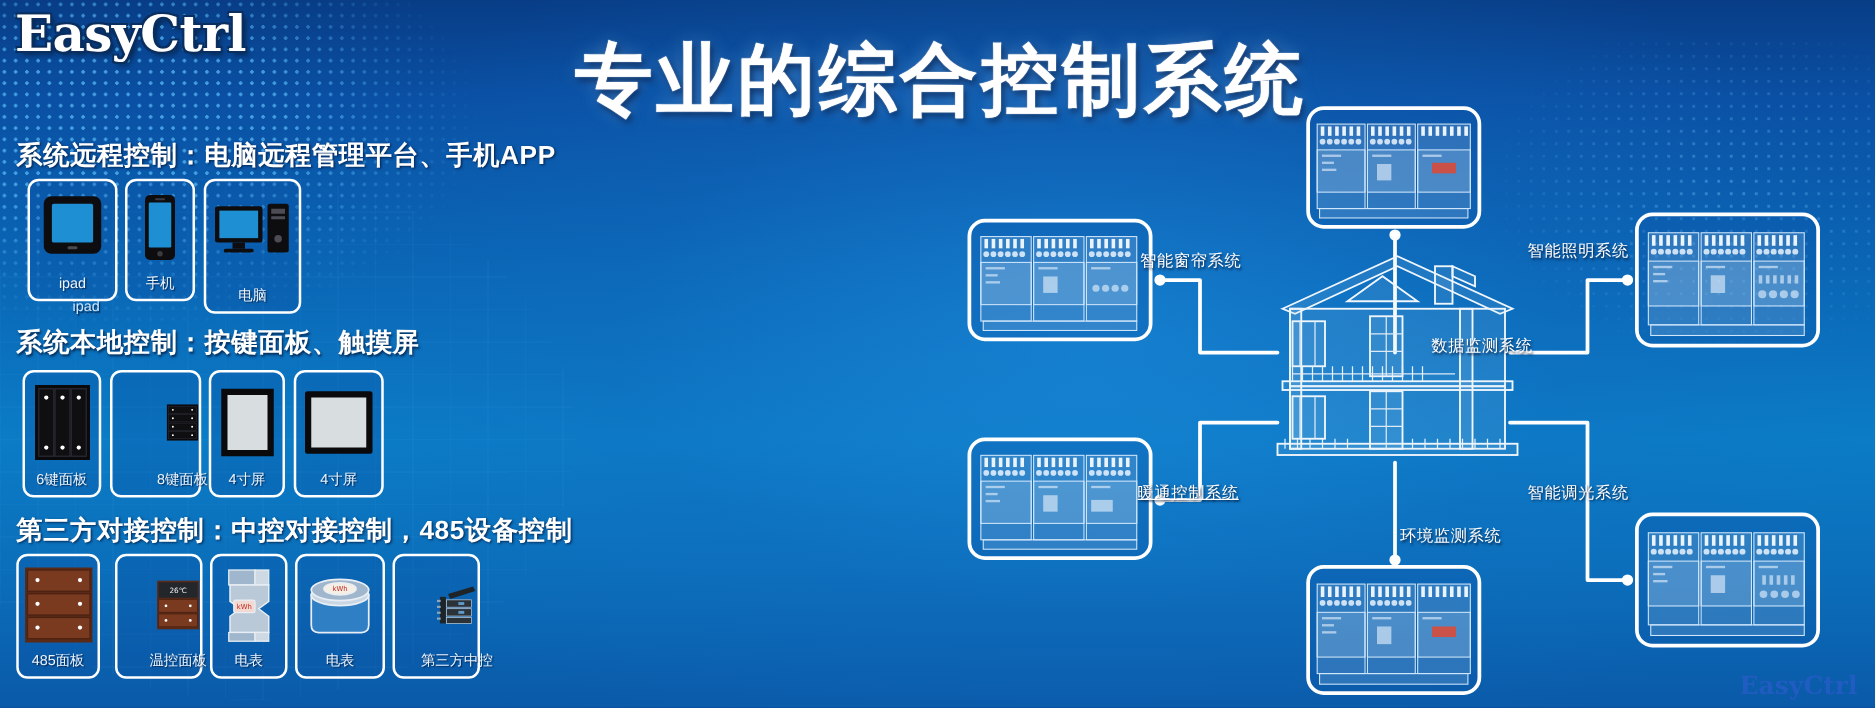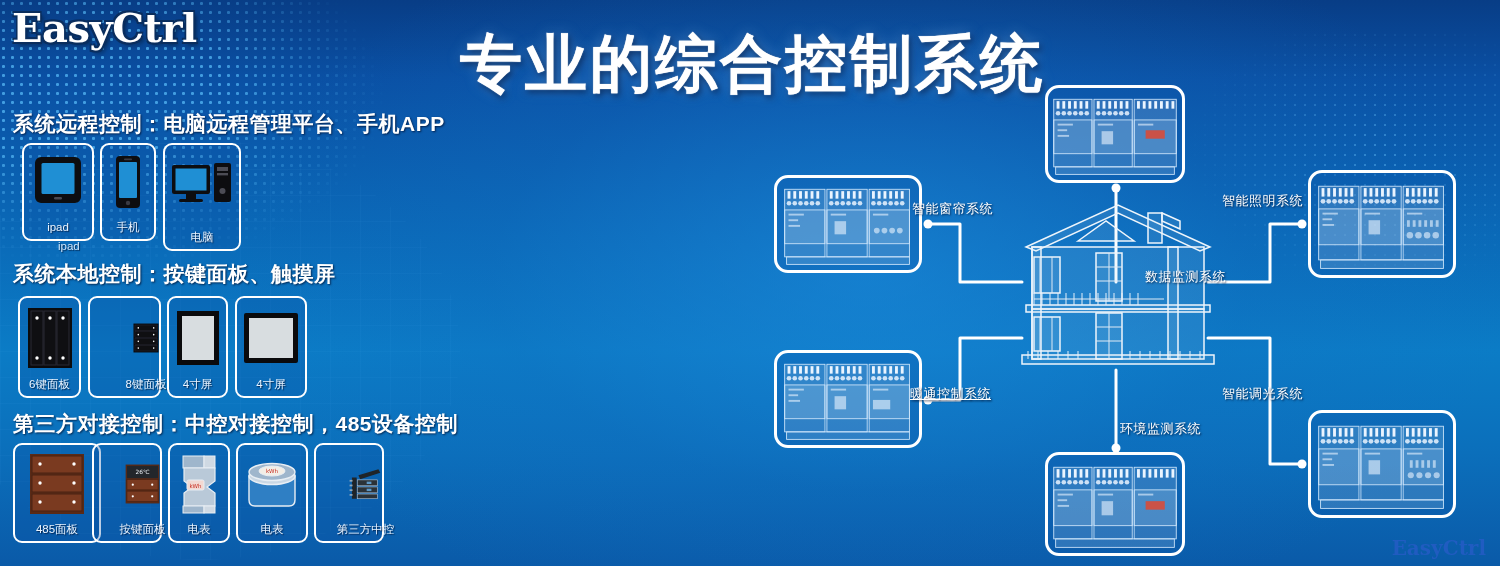--- a/index.html
+++ b/index.html
@@ -91,21 +91,21 @@
   
   #c-ipad  {left:22px; top:143px; width:72px;  height:98px;}
   #c-phone {left:100px;top:143px; width:56px;  height:98px;}
   #c-pc    {left:163px;top:143px; width:78px;  height:108px;}
   
   #c-k6    {left:18px; top:296px; width:63px;  height:102px;}
   #c-k8    {left:88px; top:296px; width:73px;  height:102px;padding-left:43px;}
   #c-s4a   {left:167px;top:296px; width:61px;  height:102px;}
   #c-s4b   {left:235px;top:296px; width:72px;  height:102px;}
   
-  #c-485   {left:13px; top:443px; width:88px;  height:100px;}
+  #c-485   {left:13px; top:443px; width:67px;  height:100px;}
   #c-temp  {left:92px; top:443px; width:70px;  height:100px;padding-left:31px;}
   #c-m1    {left:168px;top:443px; width:62px;  height:100px;}
   #c-m2    {left:236px;top:443px; width:72px;  height:100px;}
   #c-ctrl  {left:314px;top:443px; width:70px;  height:100px;padding-left:33px;}
 
   
   #diagram{position:absolute;left:760px;top:70px;width:740px;height:496px;}
   .node{
     position:absolute;border:3px solid #ffffff;border-radius:14px;
     background:rgba(12,86,168,0.30);box-sizing:border-box;overflow:hidden;
@@ -288,21 +288,21 @@
         <rect x="3" y="24" width="48" height="16" fill="#7a3a20" stroke="#4a2212"></rect>
         <rect x="3" y="42" width="48" height="16" fill="#7a3a20" stroke="#4a2212"></rect>
         <g fill="#ffffff">
           <circle cx="12" cy="32" r="1.7"></circle>
             <circle cx="42" cy="32" r="1.7"></circle>
           <circle cx="12" cy="50" r="1.7"></circle>
             <circle cx="42" cy="50" r="1.7"></circle>
         </g>
       </svg>
     </div>
-    <div class="cap">按键面板</div>
+    <div class="cap">温控面板</div>
   </div>
 
   <div class="card" id="c-m1">
     <div class="art">
       <svg width="44" height="62" viewBox="0 0 44 62">
         <rect x="6" y="3" width="21" height="12" fill="#9fb6cc" stroke="#e8eef4"></rect>
         <rect x="27" y="3" width="11" height="12" fill="#cfd9e3" stroke="#e8eef4"></rect>
         <path d="M7 15 L38 15 L38 28 L30 34 L38 40 L38 53 L7 53 L7 40 L15 34 L7 28 Z" fill="#b9c9d8" stroke="#e8eef4" stroke-width="1.2"></path>
         <rect x="10" y="27" width="17" height="10" rx="1.5" fill="#f2d9d2" stroke="#e8eef4"></rect>
         <text x="18.5" y="34.5" font-family="DejaVu Sans, sans-serif" font-size="5.5" fill="#c62b1f" text-anchor="middle">kWh</text>

